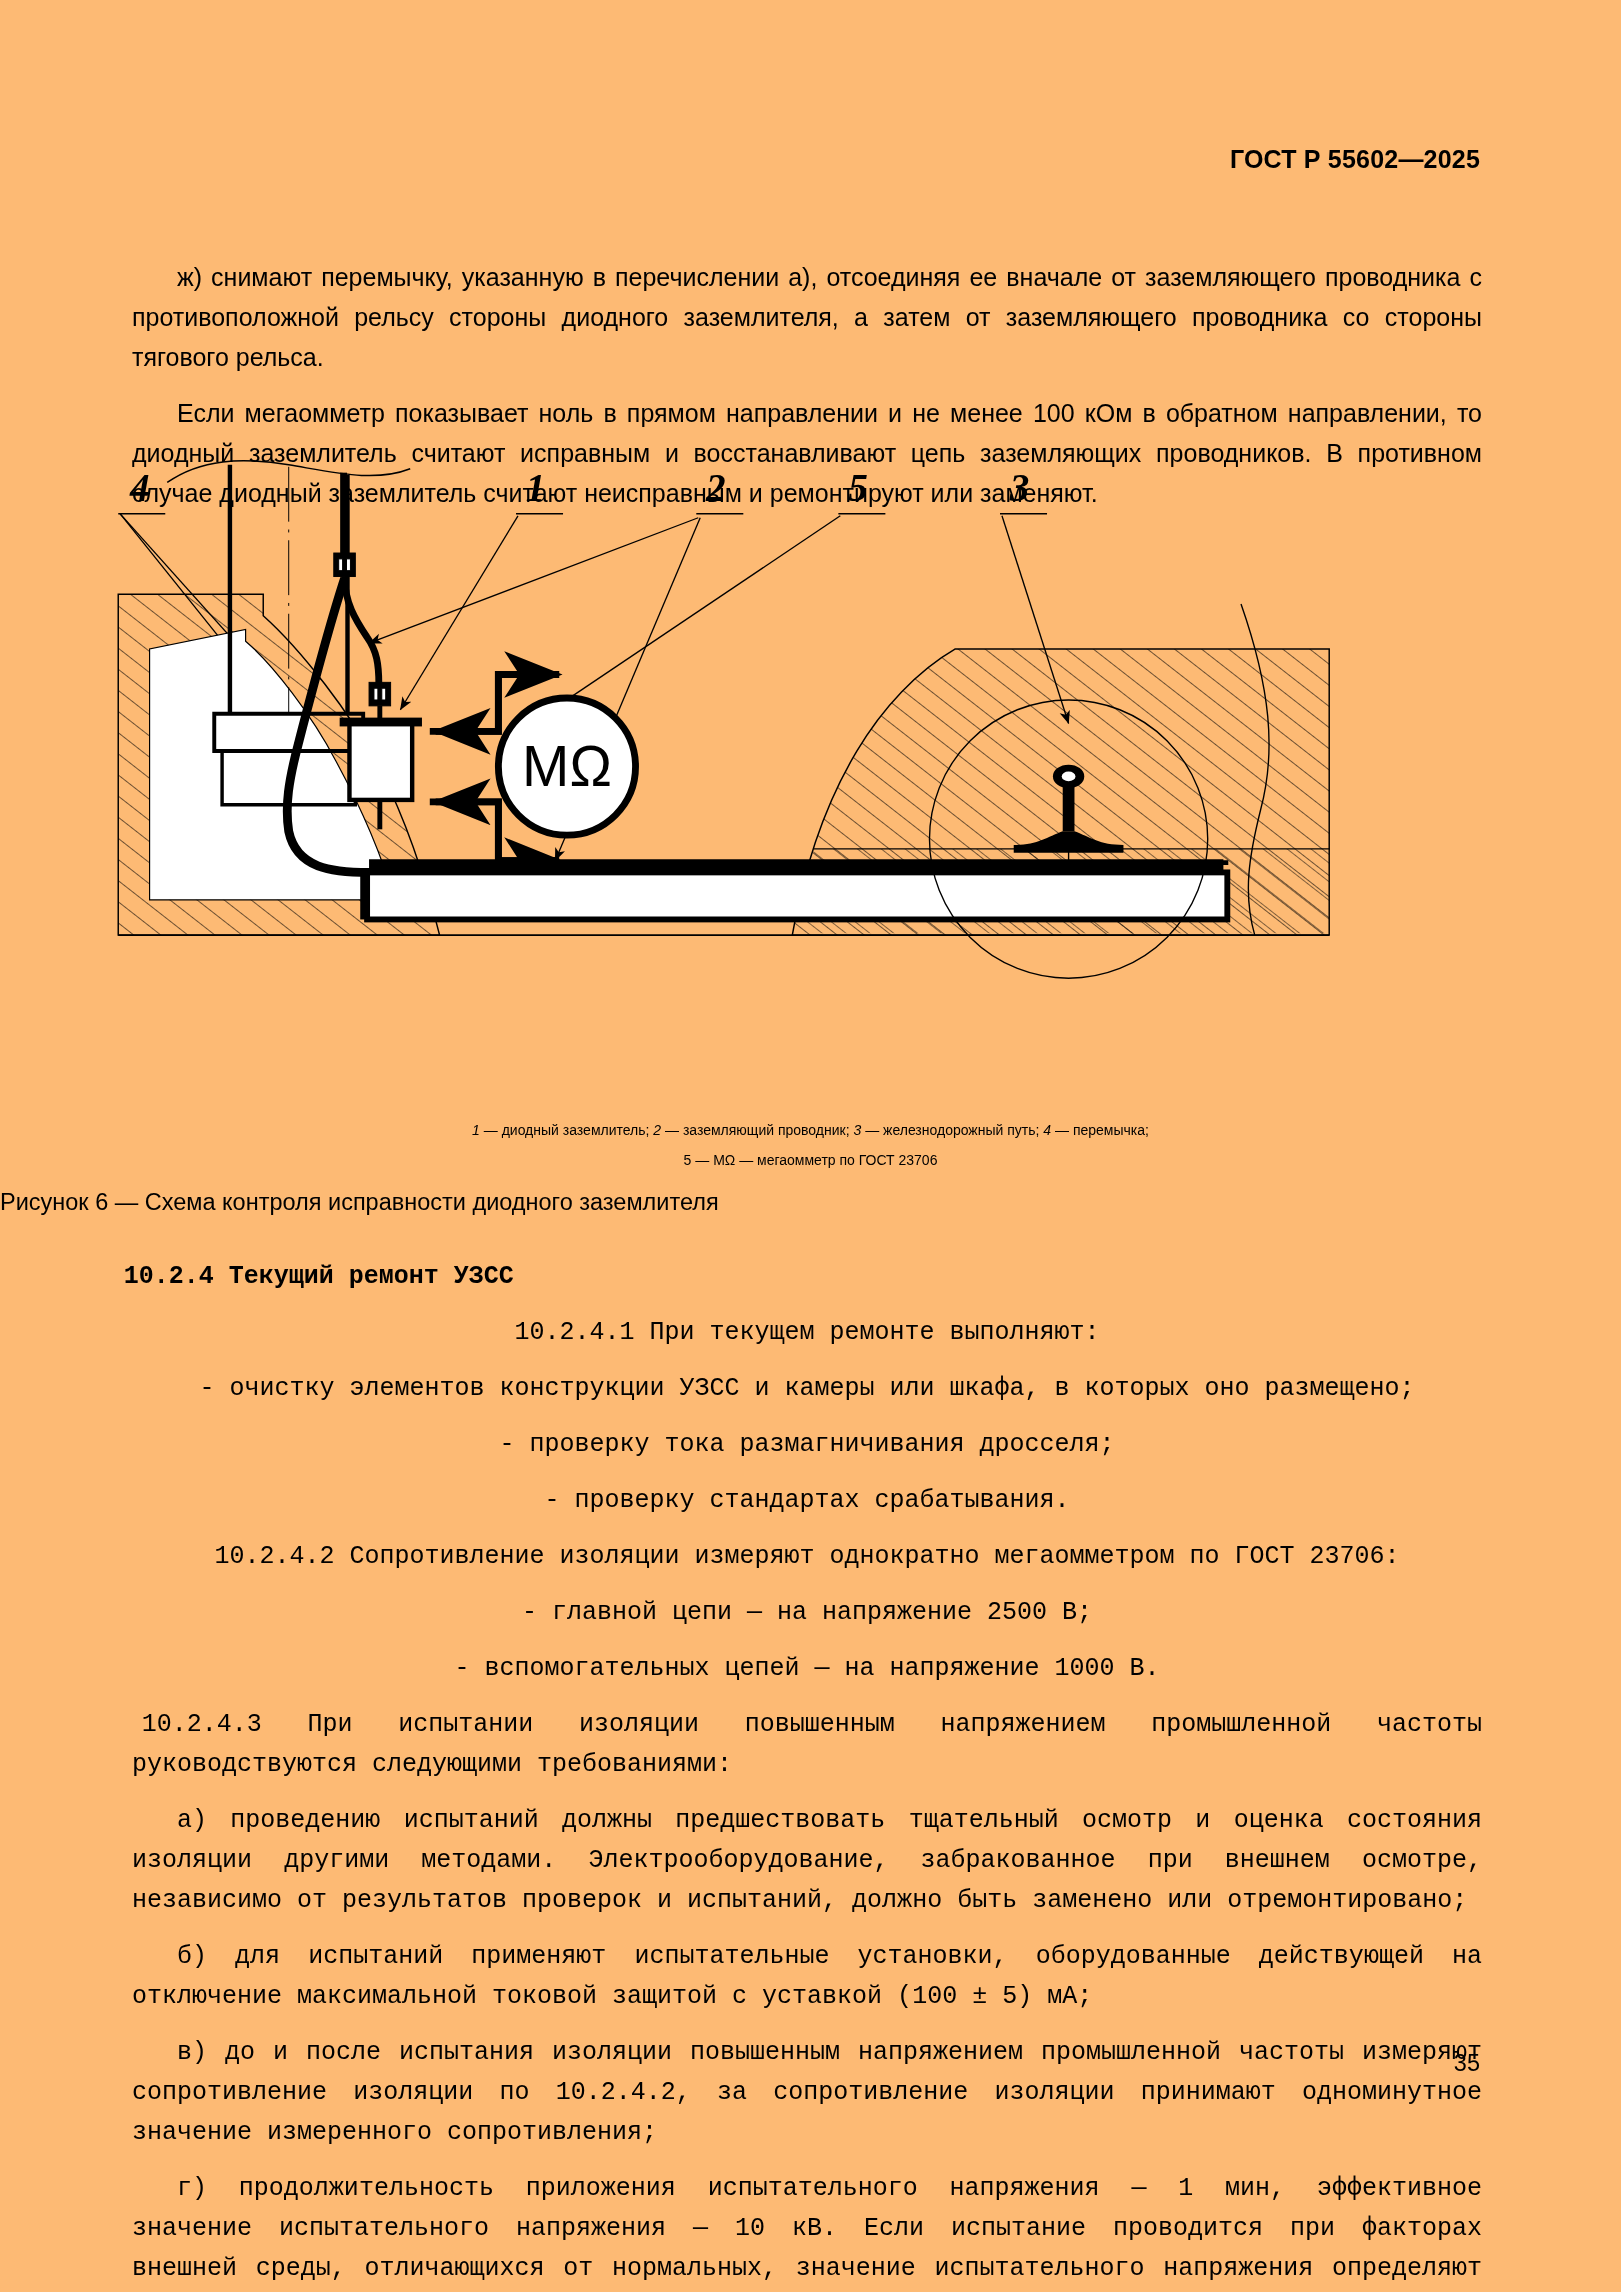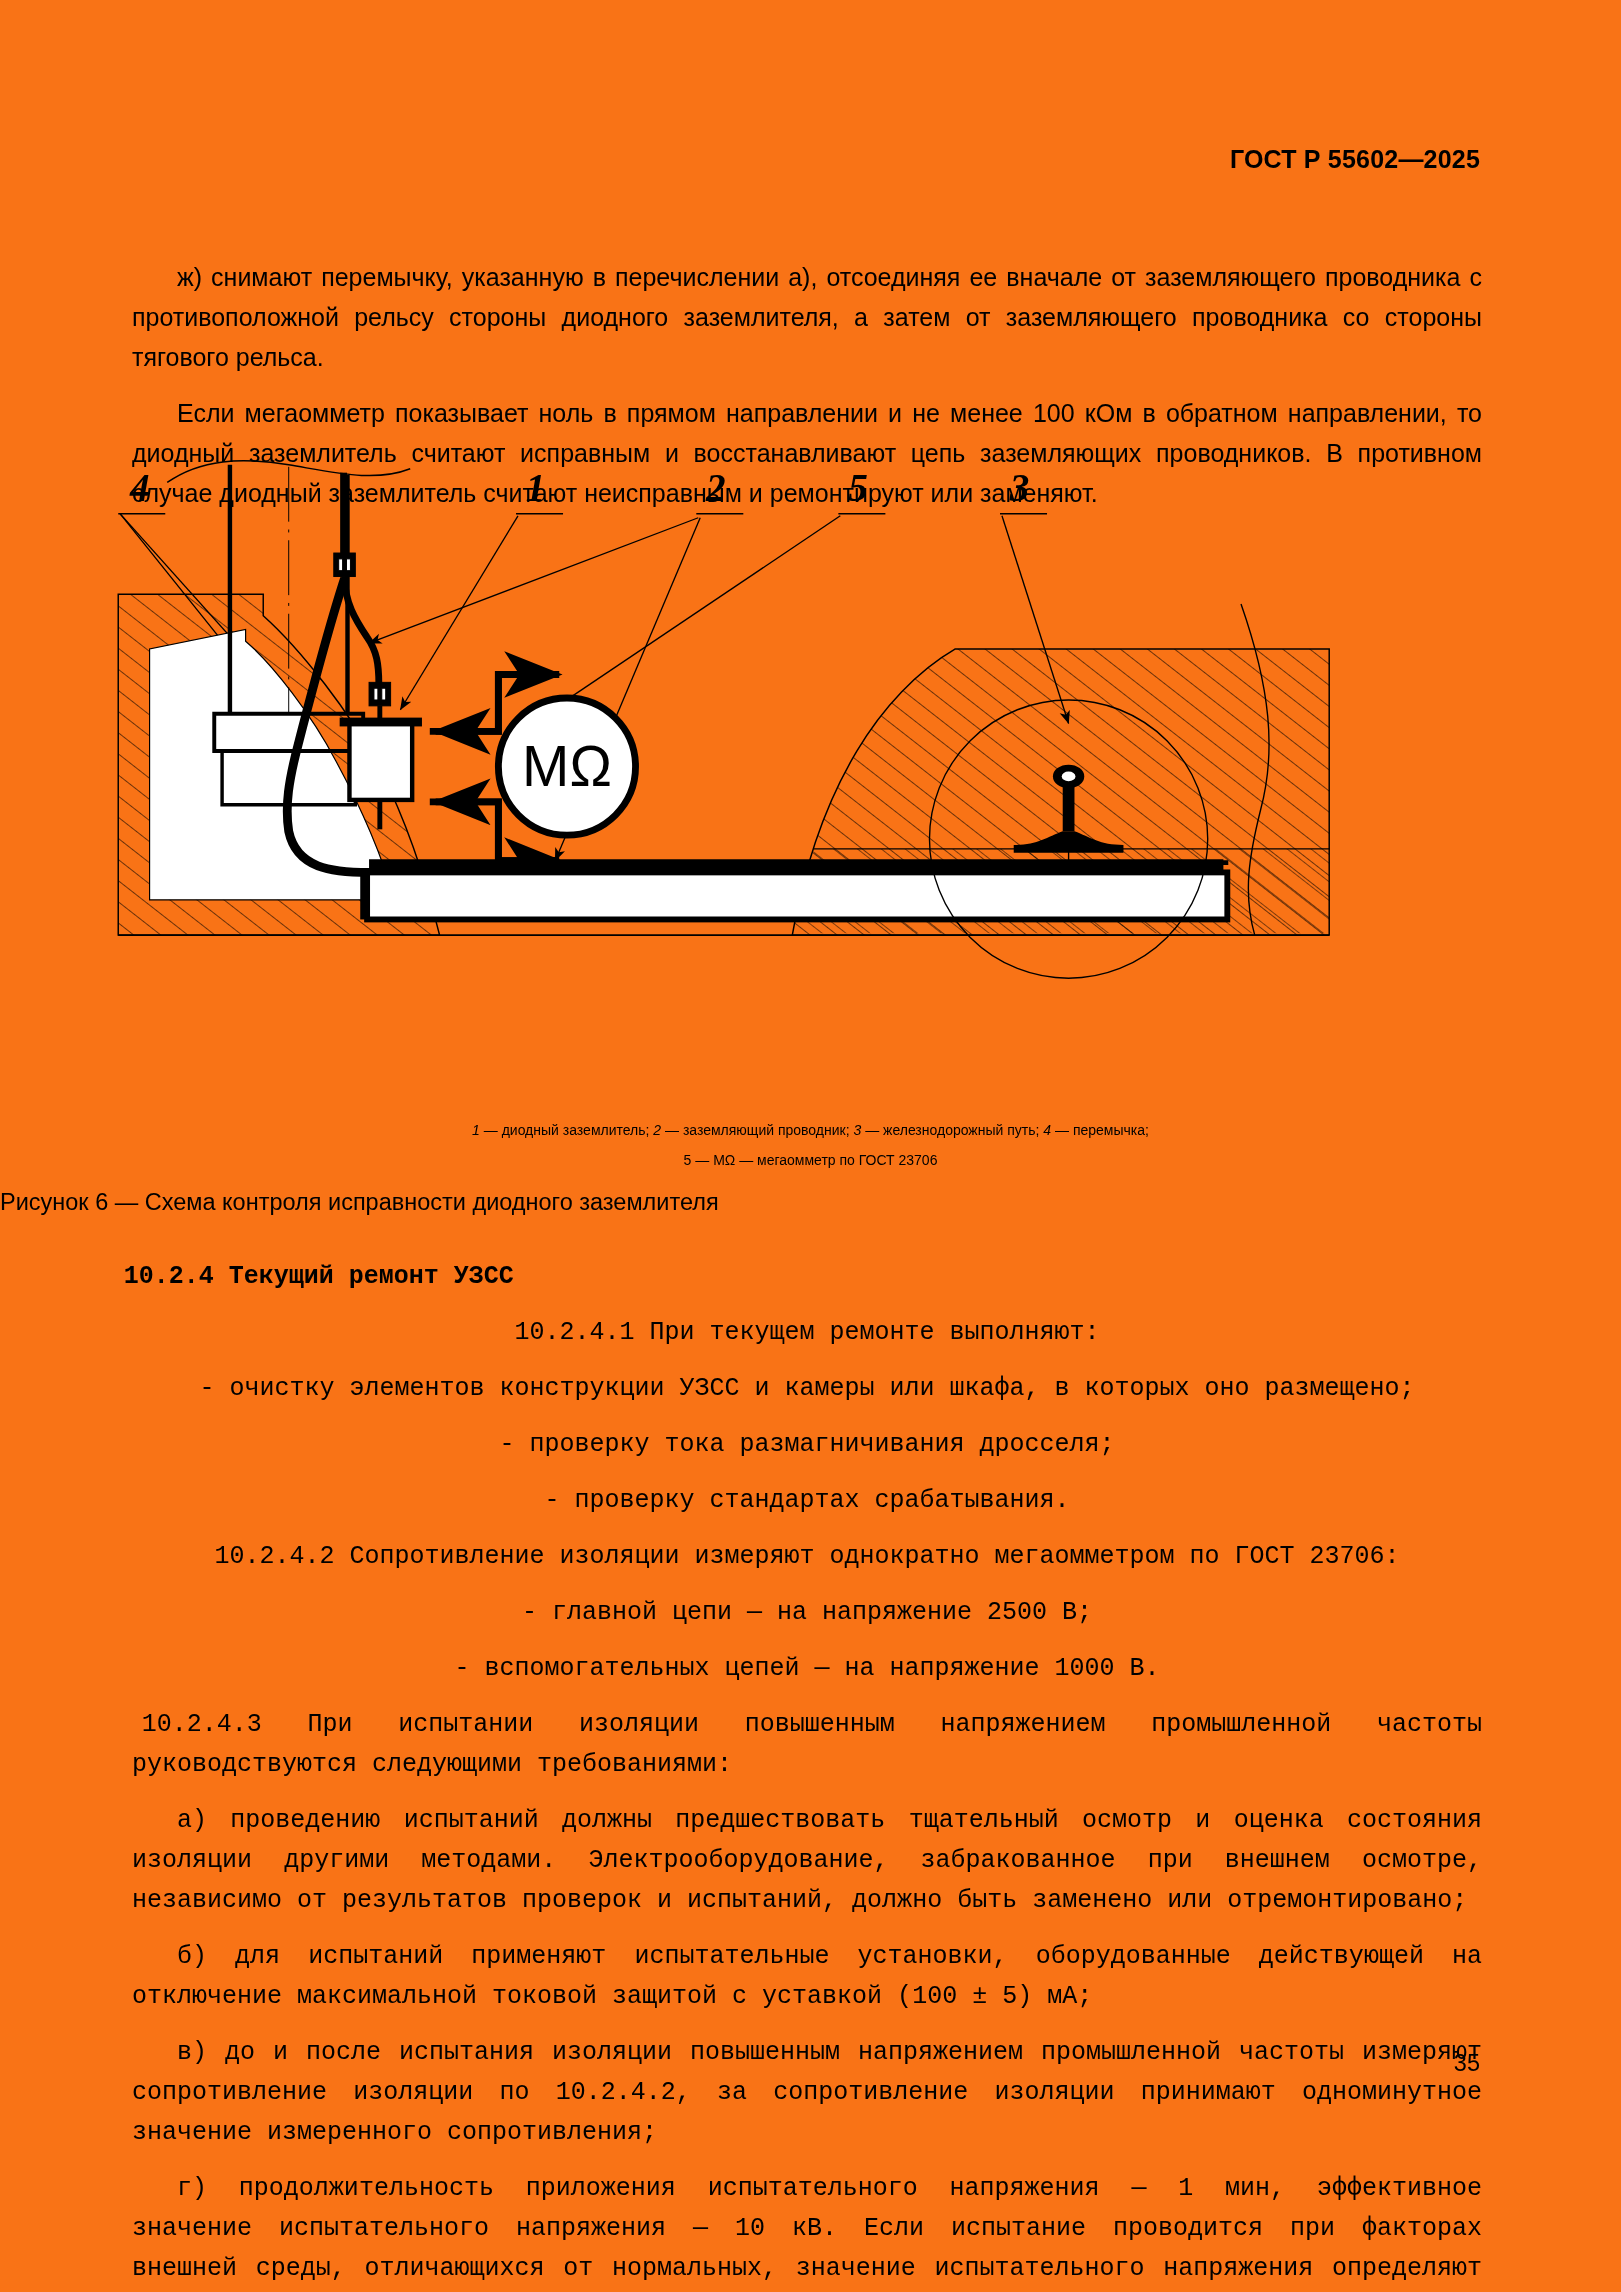--- a/index.html
+++ b/index.html
@@ -13,21 +13,21 @@
     position: relative;
     font-family: "Liberation Sans", sans-serif;
     color: #000000;
     overflow: hidden;
   }
   .page {
     position: absolute;
     left: 0; top: 0;
     width: 1621px;
     height: 2293px;
-    background: #f97316;
+    background: #fdba74;
   }
   
   .header {
     position: absolute;
     right: 141px;
     top: 145px;
     font-size: 25px;
     font-weight: bold;
     letter-spacing: 0.2px;
     white-space: nowrap;

